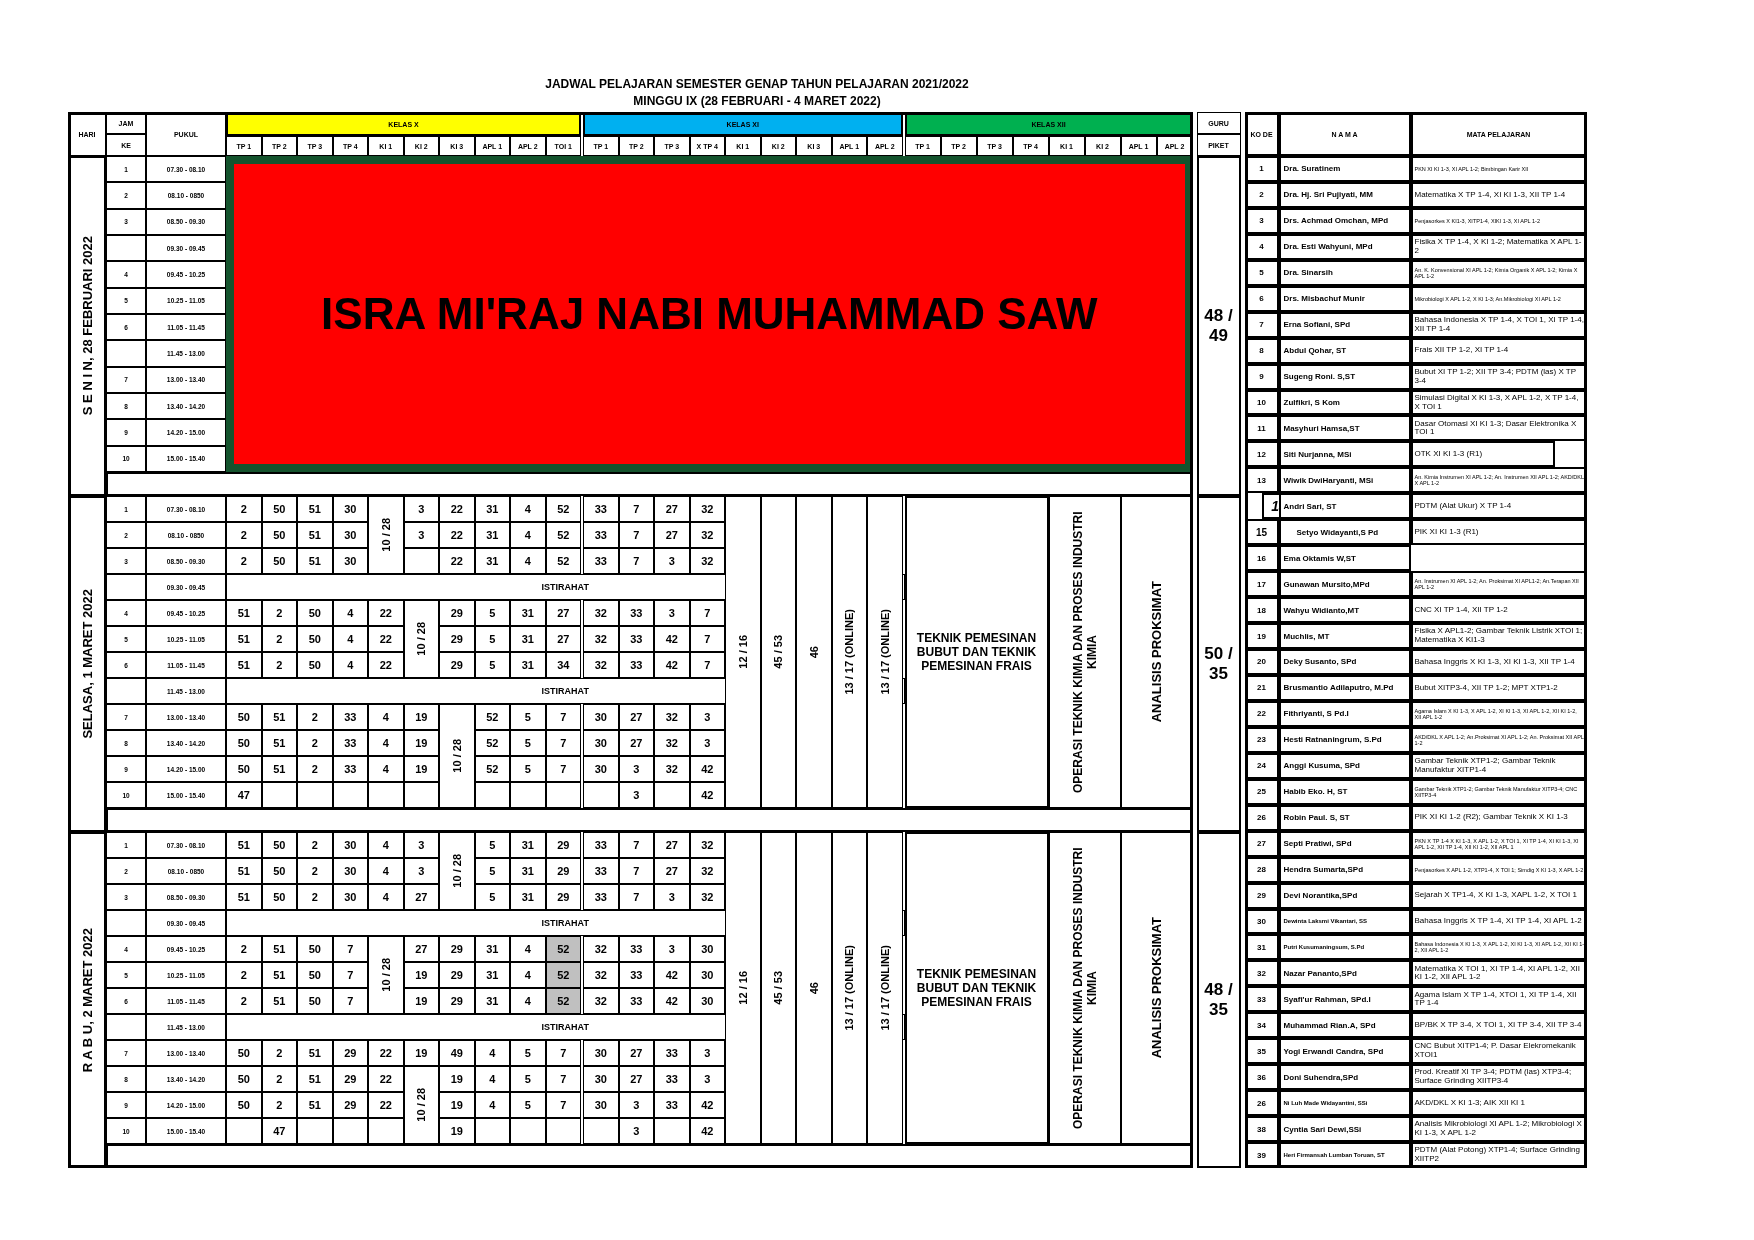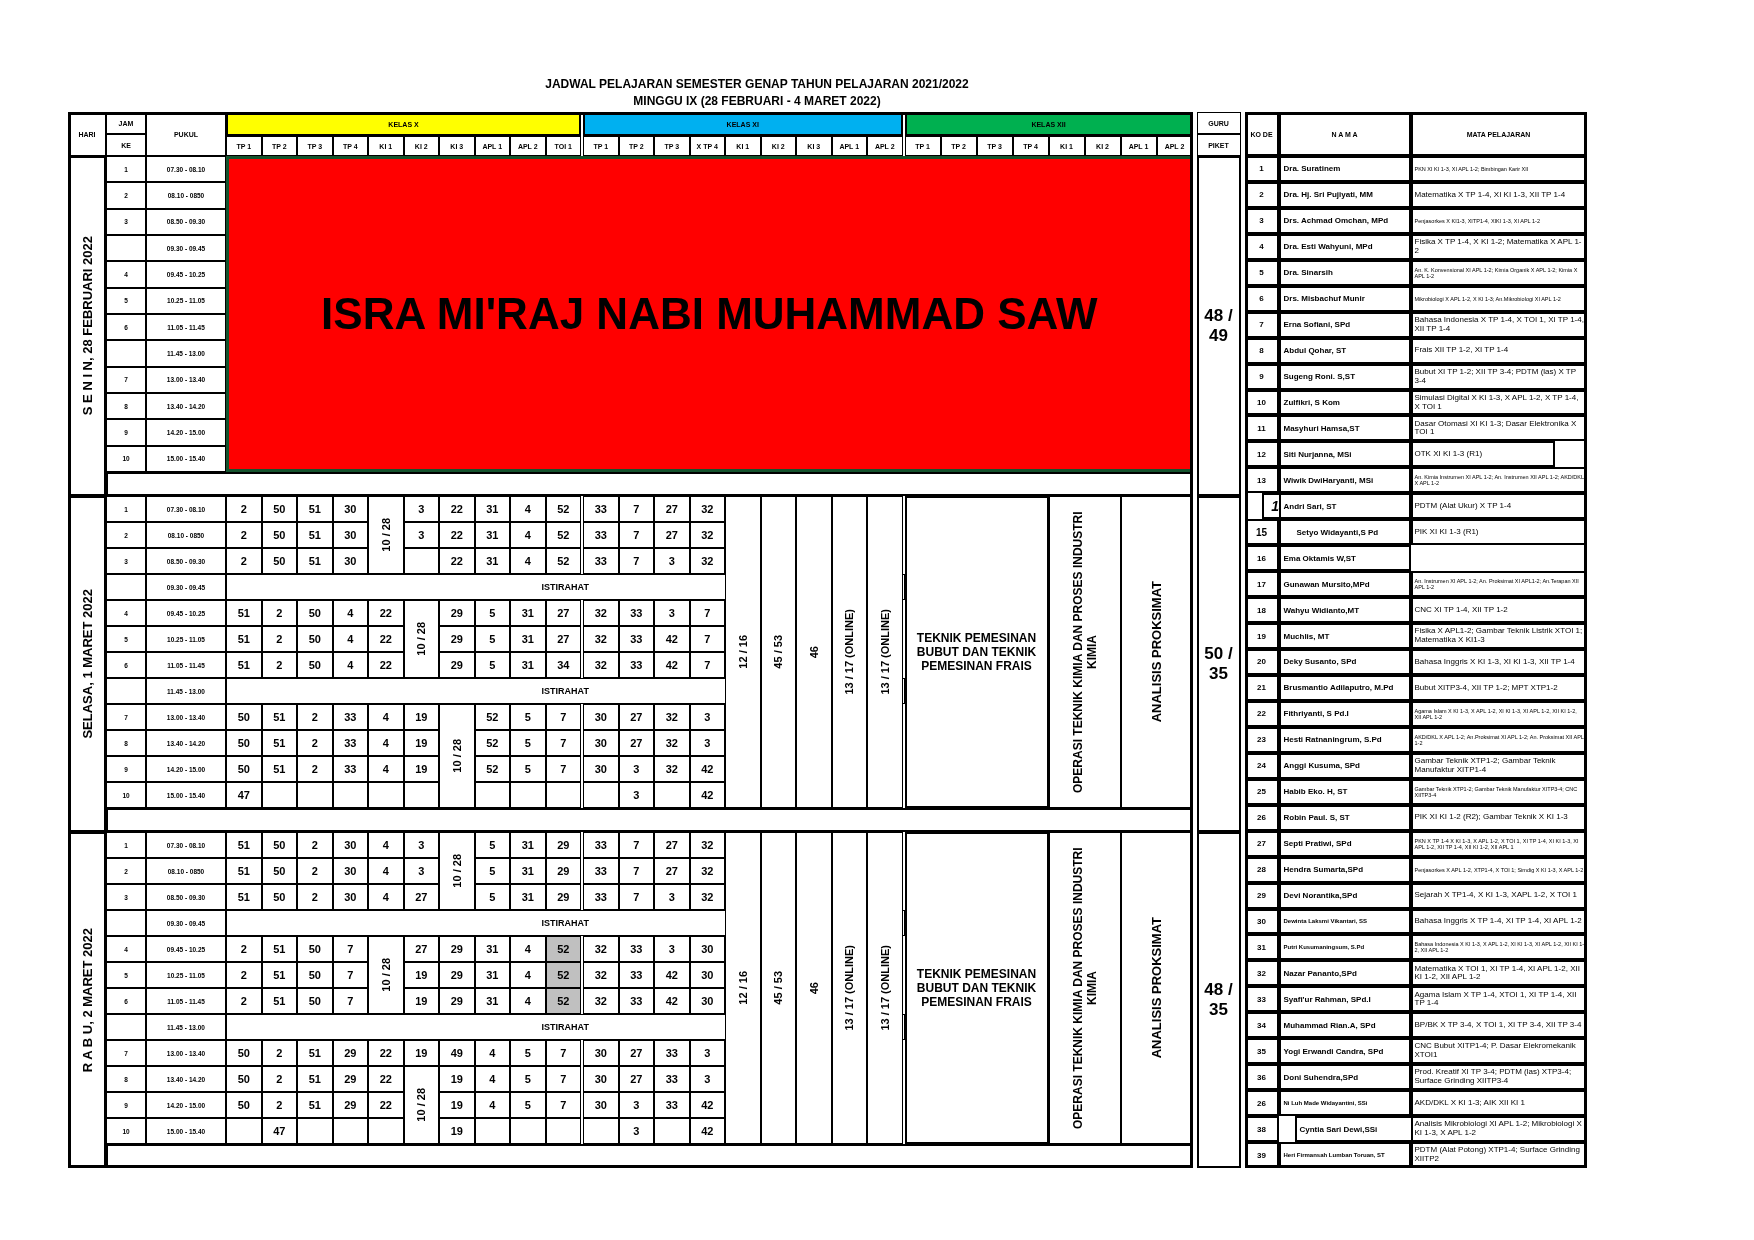--- a/index.html
+++ b/index.html
@@ -7,21 +7,21 @@
   .title{position:absolute;left:0;width:1754px;text-align:center;font-weight:bold;font-size:12px;}
   #t1{top:77px;left:-120px;}
   #t2{top:94px;left:-120px;}
   #grid{position:absolute;left:68px;top:112px;}
   .c{position:absolute;box-sizing:border-box;border:1px solid #000;display:flex;align-items:center;justify-content:center;text-align:center;font-weight:bold;overflow:hidden;background:#fff;}
   .hdr{font-size:7px;}
   .num{font-size:11px;}
   .tiny{font-size:6.5px;font-weight:bold;}
   .vert{writing-mode:vertical-rl;transform:rotate(180deg);}
   .big{font-size:13px;}
-  .banner{background:#ff0000;border:3px solid #14532d;font-size:44px;font-weight:bold;}
+  .banner{background:#ff0000;border:8px solid #14532d;font-size:44px;font-weight:bold;}
   .thick{border-width:2px;}
   .yellow{background:#ffff00;}
   .blue{background:#00b0f0;}
   .green{background:#00b050;}
   .grey{background:#c0c0c0;}
   .name{justify-content:flex-start;padding-left:3px;font-size:8px;text-align:left;}
   .mapel{justify-content:flex-start;padding-left:2px;font-size:8px;text-align:left;font-weight:normal;line-height:1.1;}
   .mapel.s{font-size:5.5px;}
   .name.s{font-size:6px;}
   .outline{position:absolute;box-sizing:border-box;border:3px solid #000;pointer-events:none;background:transparent;}
@@ -592,20 +592,20 @@
     <div class="c thick tiny" style="left: 1176.5px; top: 926.256px; width: 34px; height: 25.9487px; font-size: 8px;">35</div>
     <div class="c thick name" style="left: 1210.5px; top: 926.256px; width: 132px; height: 25.9487px;">Yogi Erwandi Candra, SPd</div>
     <div class="c thick mapel" style="left: 1342.5px; top: 926.256px; width: 176px; height: 25.9487px;">CNC Bubut XITP1-4; P. Dasar Elekromekanik XTOI1</div>
     <div class="c thick tiny" style="left: 1176.5px; top: 952.205px; width: 34px; height: 25.9487px; font-size: 8px;">36</div>
     <div class="c thick name" style="left: 1210.5px; top: 952.205px; width: 132px; height: 25.9487px;">Doni Suhendra,SPd</div>
     <div class="c thick mapel" style="left: 1342.5px; top: 952.205px; width: 176px; height: 25.9487px;">Prod. Kreatif XI TP 3-4; PDTM (las) XTP3-4; Surface Grinding XIITP3-4</div>
     <div class="c thick tiny" style="left: 1176.5px; top: 978.154px; width: 34px; height: 25.9487px; font-size: 8px;">26</div>
     <div class="c thick name s" style="left: 1210.5px; top: 978.154px; width: 132px; height: 25.9487px;">Ni Luh Made Widayantini, SSi</div>
     <div class="c thick mapel" style="left: 1342.5px; top: 978.154px; width: 176px; height: 25.9487px;">AKD/DKL X KI 1-3; AIK XII KI 1</div>
     <div class="c thick tiny" style="left: 1176.5px; top: 1004.1px; width: 34px; height: 25.9487px; font-size: 8px;">38</div>
-    <div class="c thick name" style="left: 1210.5px; top: 1004.1px; width: 132px; height: 25.9487px; margin-left: 16px;">Cyntia Sari Dewi,SSi</div>
+    <div class="c thick name" style="left: 1210.5px; top: 1004.1px; width: 132px; height: 25.9487px;">Cyntia Sari Dewi,SSi</div>
     <div class="c thick mapel" style="left: 1342.5px; top: 1004.1px; width: 176px; height: 25.9487px;">Analisis Mikrobiologi XI APL 1-2; Mikrobiologi X KI 1-3, X APL 1-2</div>
     <div class="c thick tiny" style="left: 1176.5px; top: 1030.05px; width: 34px; height: 25.9487px; font-size: 8px;">39</div>
     <div class="c thick name s" style="left: 1210.5px; top: 1030.05px; width: 132px; height: 25.9487px;">Heri Firmansah Lumban Toruan, ST</div>
     <div class="c thick mapel" style="left: 1342.5px; top: 1030.05px; width: 176px; height: 25.9487px;">PDTM (Alat Potong) XTP1-4; Surface Grinding XIITP2</div>
     <div class="outline" style="left: 0px; top: 0px; width: 1124.5px; height: 1056px;"></div>
     <div class="outline" style="left: 1176.5px; top: 0px; width: 342px; height: 1056px;"></div>
   </div>
 
 </body></html>

